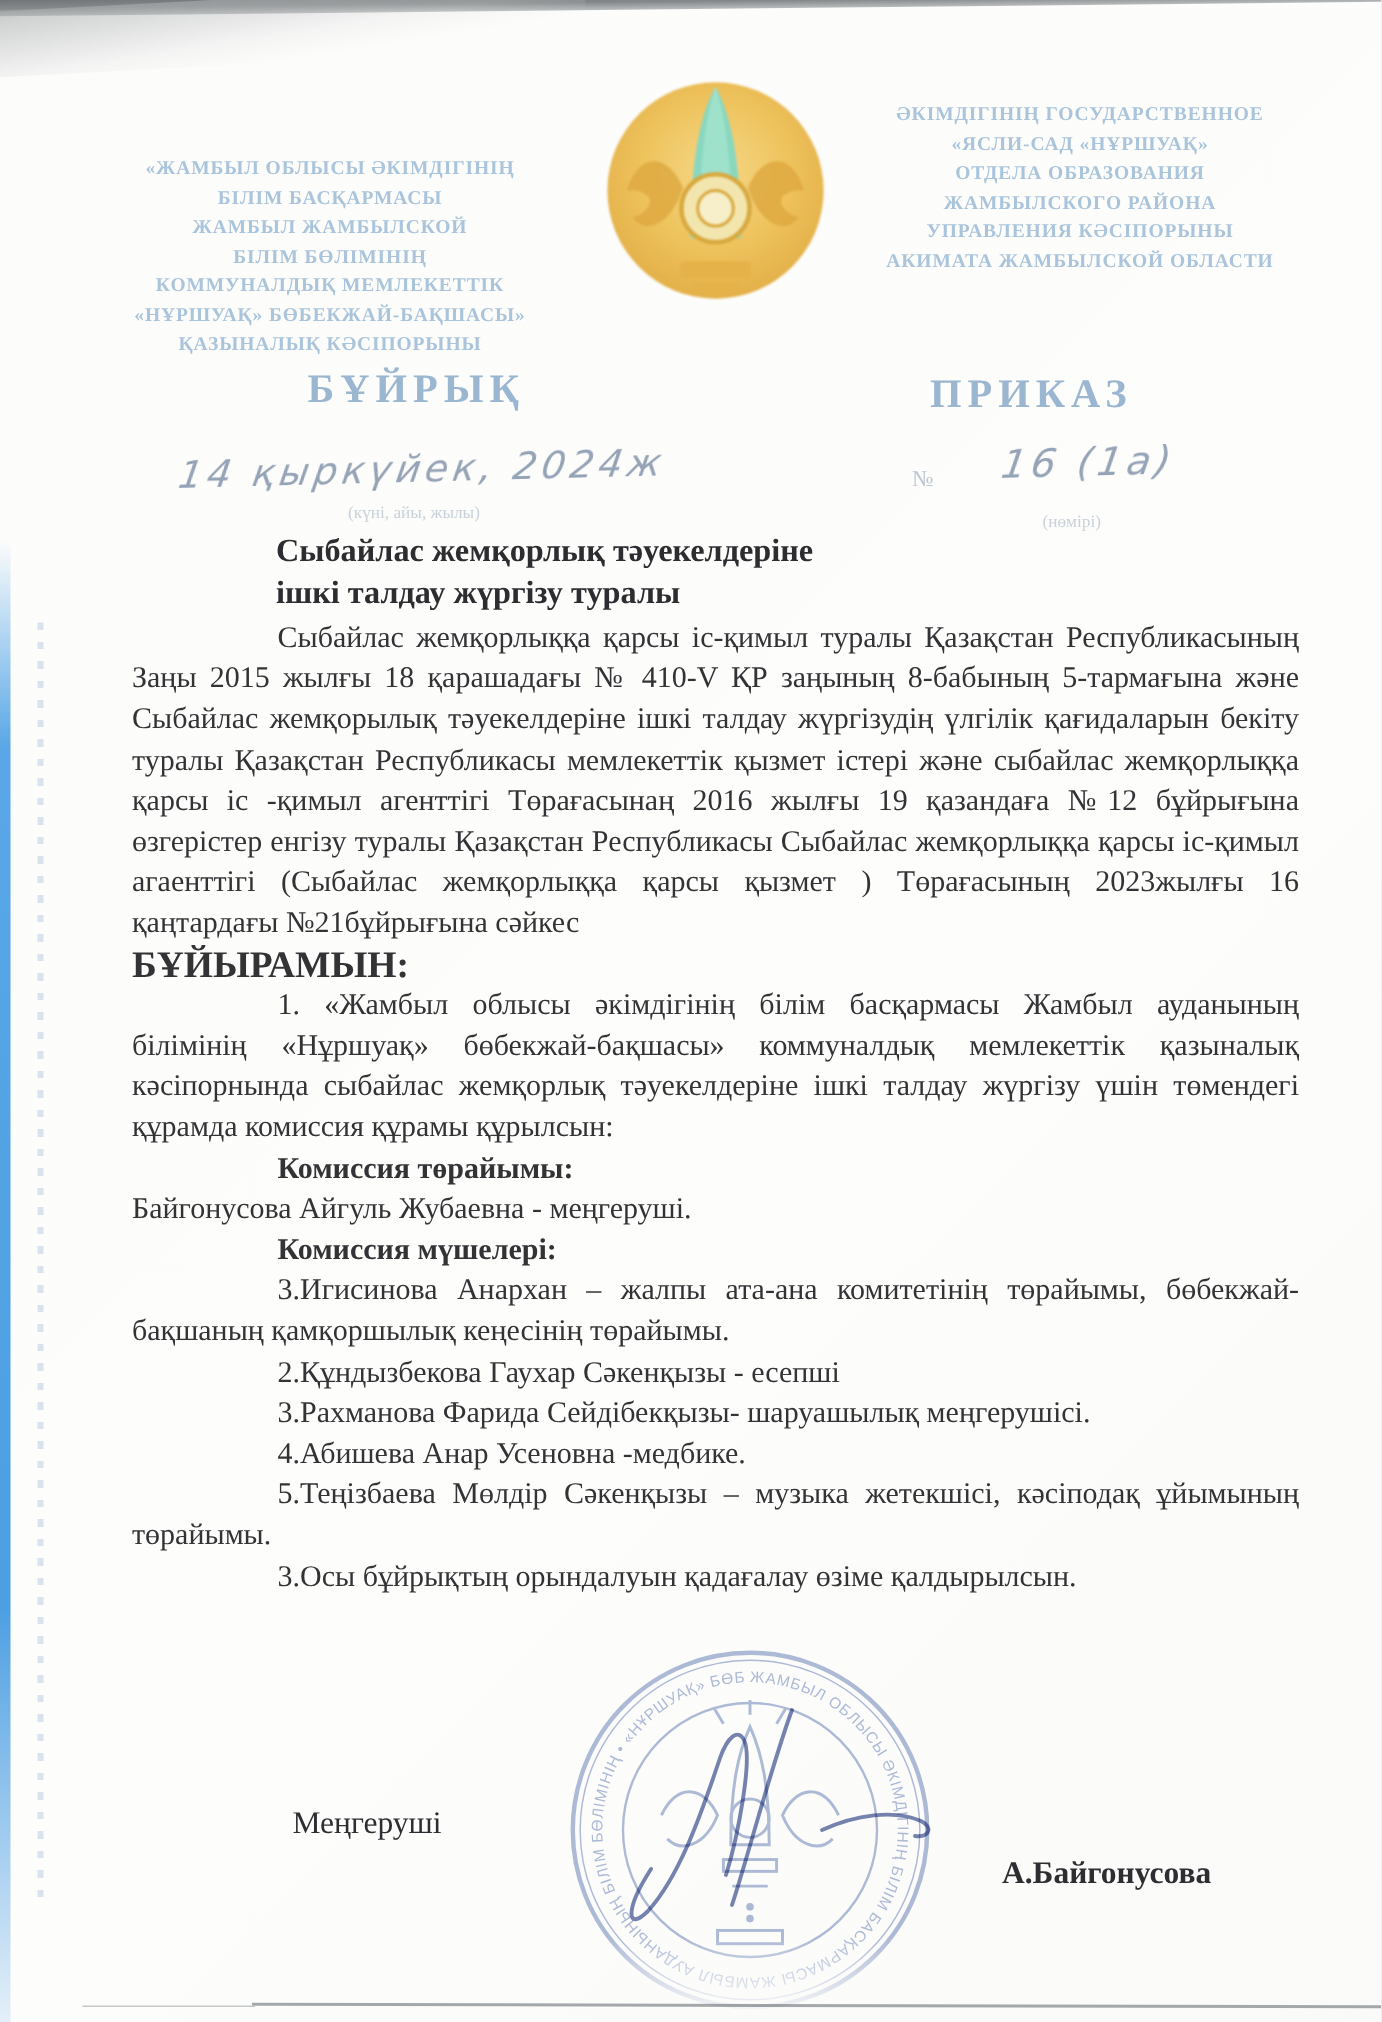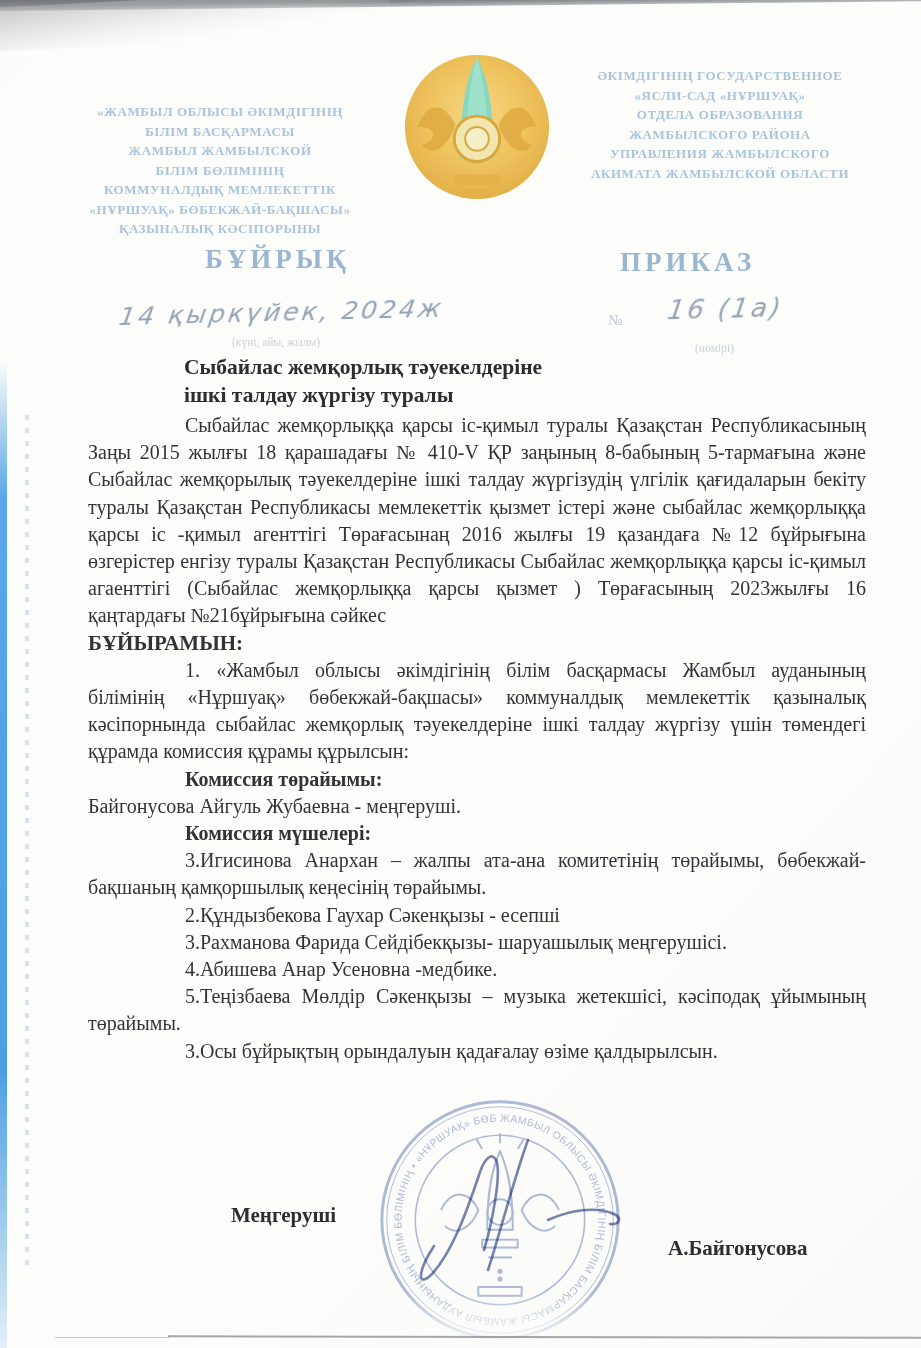--- a/index.html
+++ b/index.html
@@ -49,24 +49,24 @@
   .sf-num{left:695px; top:342px;}
 
   .subject{position:absolute; left:184px; top:354px; font-weight:bold; font-size:21.5px;
     line-height:27.5px; color:#2d2d31;}
 
   .body-text{position:absolute; left:88px; top:412px; width:778px;
     font-size:20px; line-height:27.2px; color:#333336; text-align:justify;}
   .body-text p{margin:0;}
   .indent{text-indent:97px;}
   .bold{font-weight:bold;}
-  .resolve{font-weight:bold; font-size:21px; text-align:left;}
+  .resolve{font-weight:bold; font-size:25px; text-align:left;}
 
   
-  .sig-label{position:absolute; left:195px; top:1203px; font-weight:bold; font-size:21px; color:#2e2e32;margin-left:36px;}
+  .sig-label{position:absolute; left:195px; top:1203px; font-weight:normal; font-size:21px; color:#2e2e32;}
   .sig-name{position:absolute; left:668px; top:1205px; font-weight:bold; font-size:21px; color:#2e2e32;margin-top:31px;}
   .stamp{position:absolute; left:372px; top:1092px; width:256px; height:256px;
     opacity:.62; mix-blend-mode:multiply; filter:blur(.4px);
     -webkit-mask-image:linear-gradient(to bottom,#000 78%,transparent 99%);
     mask-image:linear-gradient(to bottom,#000 78%,transparent 99%);}
   .sig-strokes{position:absolute; left:400px; top:1128px; width:250px; height:170px;
     mix-blend-mode:multiply; filter:blur(.3px);}
 </style>
 </head>
 <body>
@@ -109,21 +109,21 @@
       <rect x="56" y="128" width="48" height="11" rx="3" fill="#e5b24a"></rect>
       <rect x="64" y="142" width="32" height="6" rx="2" fill="#e5b24a" opacity=".8"></rect>
     </svg>
   </div>
 
   <div class="lh lh-right">
     <div>ӘКІМДІГІНІҢ ГОСУДАРСТВЕННОЕ</div>
     <div>«ЯСЛИ-САД «НҰРШУАҚ»</div>
     <div>ОТДЕЛА ОБРАЗОВАНИЯ</div>
     <div>ЖАМБЫЛСКОГО РАЙОНА</div>
-    <div>УПРАВЛЕНИЯ ЖАМБЫЛСКОГО</div>
+    <div>УПРАВЛЕНИЯ КӘСІПОРЫНЫ</div>
     <div>АКИМАТА ЖАМБЫЛСКОЙ ОБЛАСТИ</div>
   </div>
 
   <div class="order-word ow-kk">БҰЙРЫҚ</div>
   <div class="order-word ow-ru">ПРИКАЗ</div>
 
   <div class="hand hand-date">14 қыркүйек, 2024ж</div>
   <div class="sub-faint sf-date">(күні, айы, жылы)</div>
   <div class="num-prefix">№</div>
   <div class="hand hand-num">16 (1а)</div>

